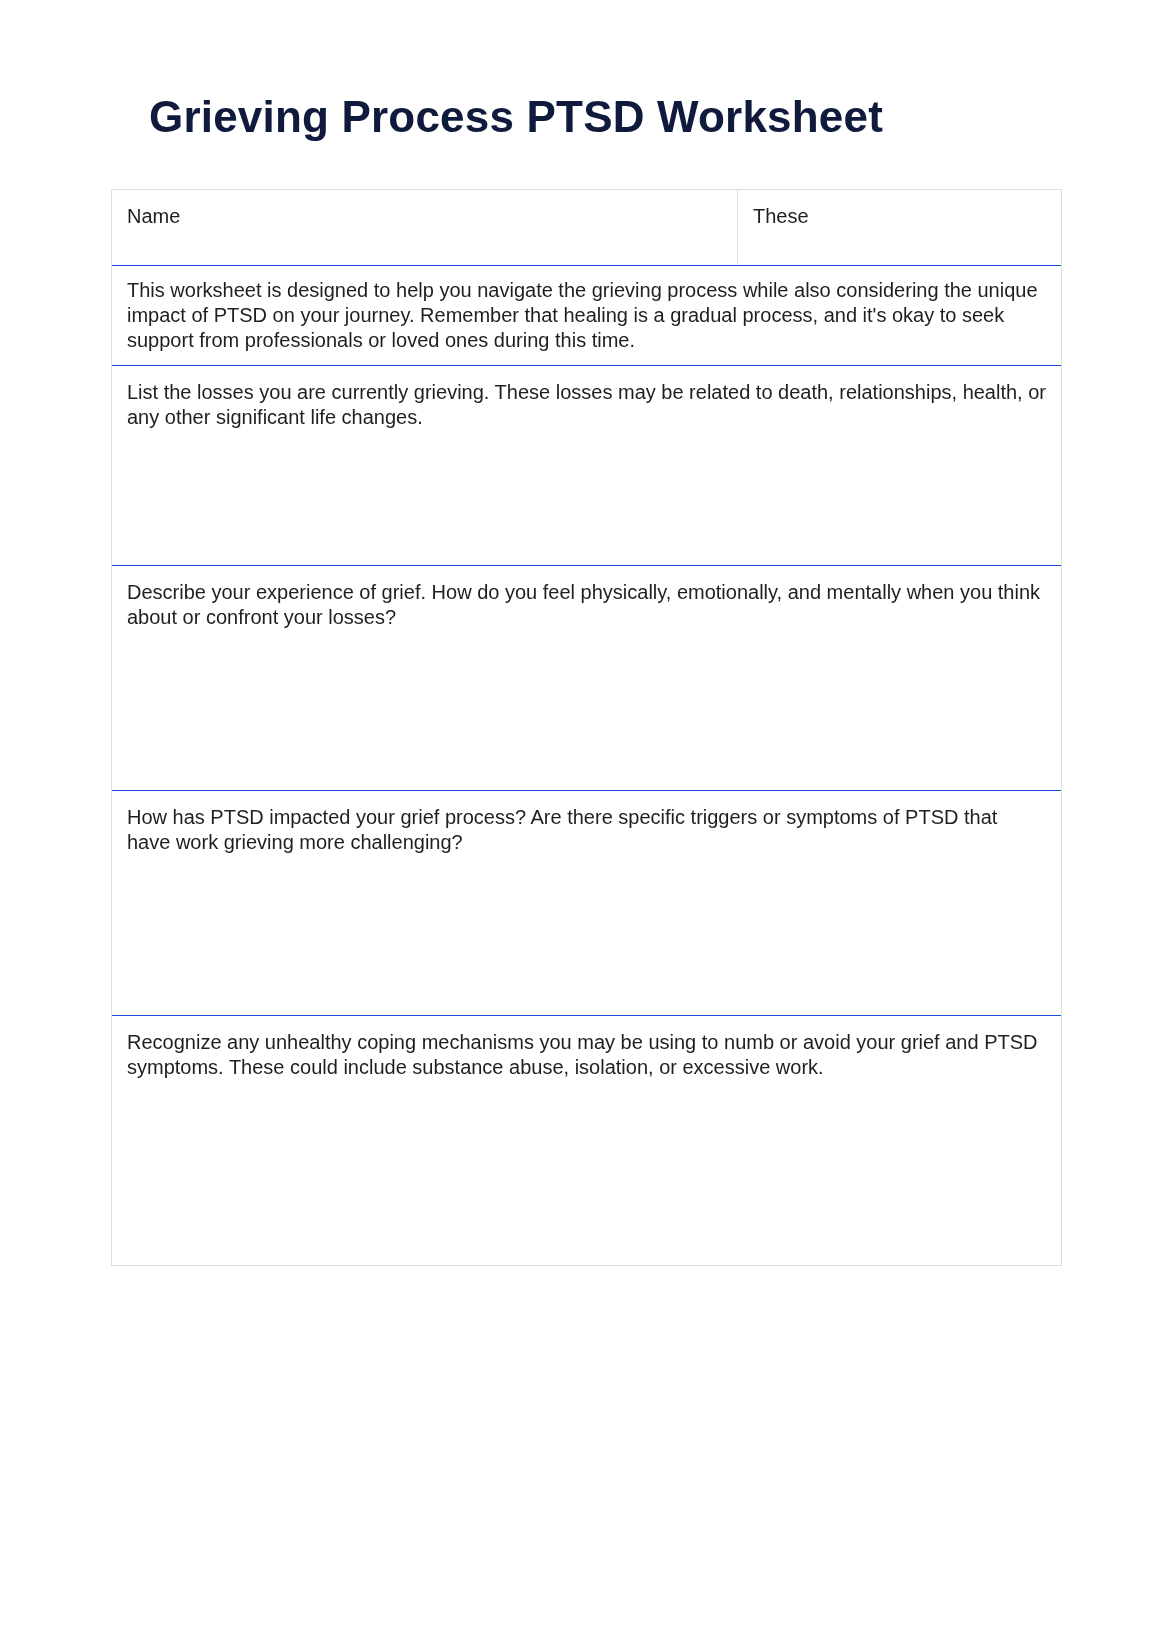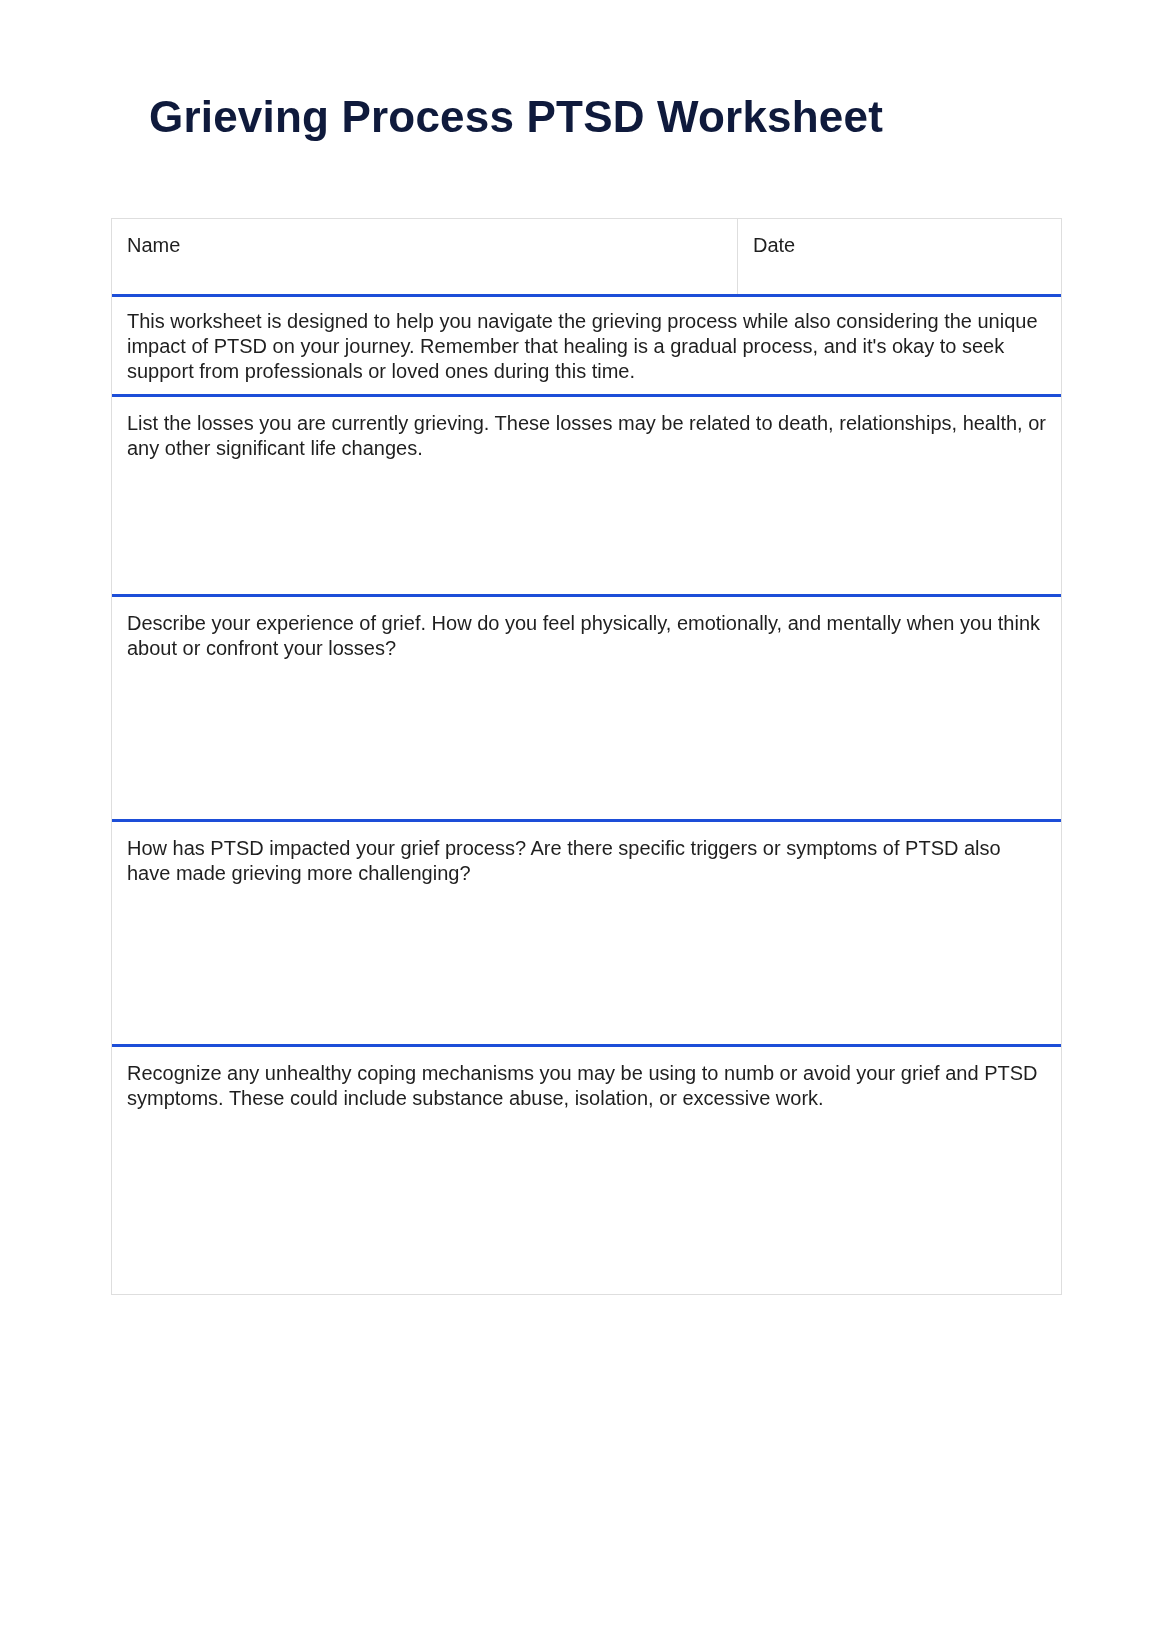--- a/index.html
+++ b/index.html
@@ -3,58 +3,58 @@
 <meta charset="utf-8">
 <style>
   html, body { margin: 0; padding: 0; background: #ffffff; }
   body { width: 1176px; height: 1630px; position: relative; font-family: "Liberation Sans", sans-serif; color: #222; }
   .title {
     position: absolute; top: 92px; left: 0; width: 1032px; text-align: center;
     font-family: "Liberation Sans", sans-serif; font-weight: bold; font-size: 44px;
     color: #0f1a3c; letter-spacing: 0.2px; margin: 0;
   }
   .sheet {
-    position: absolute; left: 111px; top: 218px; width: 951px;
+    position: absolute; left: 111px; top: 189px; width: 951px;
     border: 1px solid #dedede; box-sizing: border-box;
   }
-  .row { border-top: 3px solid #1d4ed8; box-sizing: border-box; display: flex; }
+  .row { border-top: 1px solid #1d4ed8; box-sizing: border-box; display: flex; }
   .row:first-child { border-top: none; }
   .cell { box-sizing: border-box; padding: 14px 15px 0 15px; font-size: 20px; line-height: 25px; color: #1f1f1f; }
   .name-cell { width: 626px; border-right: 1px solid #dedede; }
   .date-cell { flex: 1; }
   .full { width: 100%; }
 </style>
 </head>
 <body>
 
 <h1 class="title">Grieving Process PTSD Worksheet</h1>
 
 <div class="sheet">
   <div class="row" style="height:75px;">
     <div class="cell name-cell">
       <span>Name</span>
     </div>
     <div class="cell date-cell">
-      <span>Date</span>
+      <span>These</span>
     </div>
   </div>
 
   <div class="row" style="height:100px;">
     <div class="cell full" style="padding-top:12px;">This worksheet is designed to help you navigate the grieving process while also considering the unique impact of PTSD on your journey. Remember that healing is a gradual process, and it's okay to seek support from professionals or loved ones during this time.</div>
   </div>
 
   <div class="row" style="height:200px;">
     <div class="cell full">List the losses you are currently grieving. These losses may be related to death, relationships, health, or any other significant life changes.</div>
   </div>
 
   <div class="row" style="height:225px;">
     <div class="cell full">Describe your experience of grief. How do you feel physically, emotionally, and mentally when you think about or confront your losses?</div>
   </div>
 
   <div class="row" style="height:225px;">
-    <div class="cell full">How has PTSD impacted your grief process? Are there specific triggers or symptoms of PTSD also have made grieving more challenging?</div>
+    <div class="cell full">How has PTSD impacted your grief process? Are there specific triggers or symptoms of PTSD that have work grieving more challenging?</div>
   </div>
 
 
   <div class="row" style="height:250px;">
     <div class="cell full">Recognize any unhealthy coping mechanisms you may be using to numb or avoid your grief and PTSD symptoms. These could include substance abuse, isolation, or excessive work.</div>
   </div>
 </div>
 
 </body></html>

